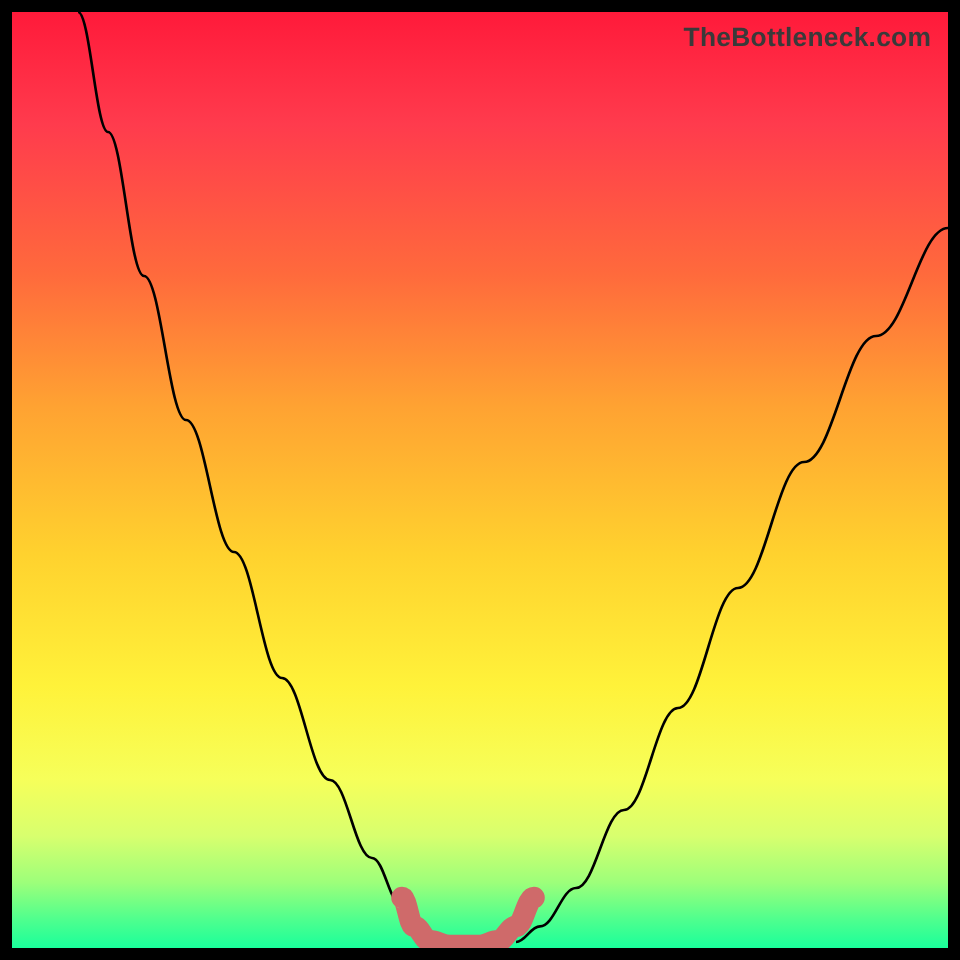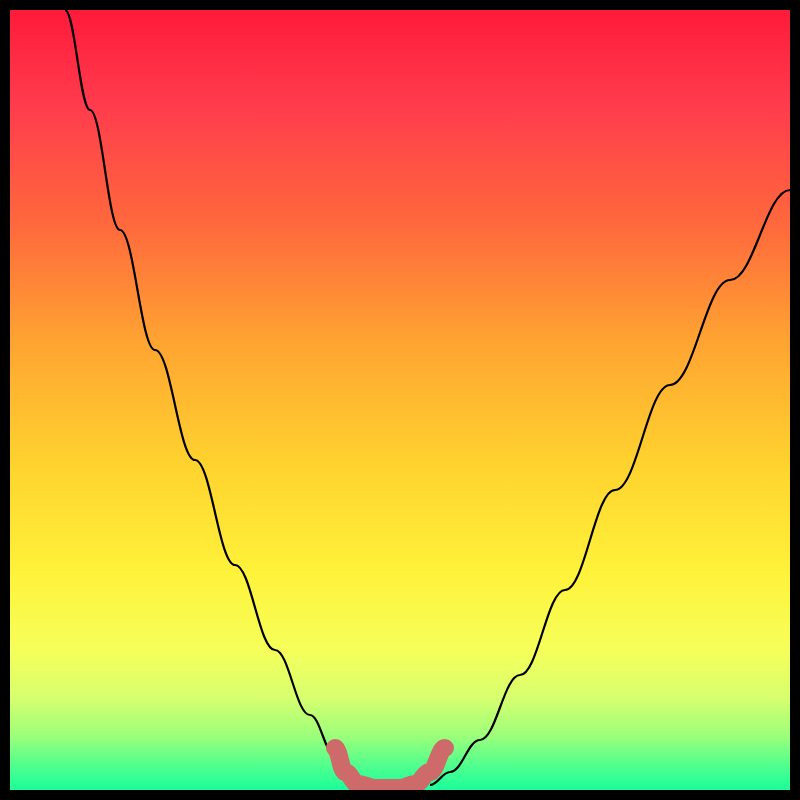--- a/index.html
+++ b/index.html
@@ -54,19 +54,20 @@
     left: 0;
     width: 780px;
     height: 780px;
   }
 </style>
 </head>
 <body>
 
 <div class="frame">
   <div class="plot-area">
+    <div class="watermark">TheBottleneck.com</div>
     <svg class="curves" viewBox="0 0 780 780" preserveAspectRatio="none">
       <path d="M 55 0 C 65 0, 70 100, 80 100 C 92 100, 98 220, 110 220 C 124 220, 131 340, 145 340 C 161 340, 169 450, 185 450 C 201 450, 209 555, 225 555 C 241 555, 249 640, 265 640 C 279 640, 286 705, 300 705 C 310 705, 315 745, 325 745 C 331 745, 334 765, 340 765 C 344 765, 346 775, 350 775" fill="none" stroke="#000000" stroke-width="2.2"></path>
       <path d="M 420 775 C 428 775, 432 762, 440 762 C 452 762, 458 730, 470 730 C 486 730, 494 665, 510 665 C 528 665, 537 580, 555 580 C 575 580, 585 480, 605 480 C 627 480, 638 375, 660 375 C 684 375, 696 270, 720 270 C 744 270, 756 180, 780 180" fill="none" stroke="#000000" stroke-width="2.2"></path>
       <path d="M 325 738 C 329 738, 331 762, 335 762 C 340.2 762, 342.8 774, 348 774 C 354.8 774, 358.2 778, 365 778 C 375 778, 380 778, 390 778 C 396 778, 399 774, 405 774 C 411 774, 414 762, 420 762 C 426 762, 429 738, 435 738" fill="none" stroke="#cf6a6a" stroke-width="18" stroke-linecap="round" stroke-linejoin="round"></path>
     </svg>
   </div>
 </div>
 
 </body></html>

